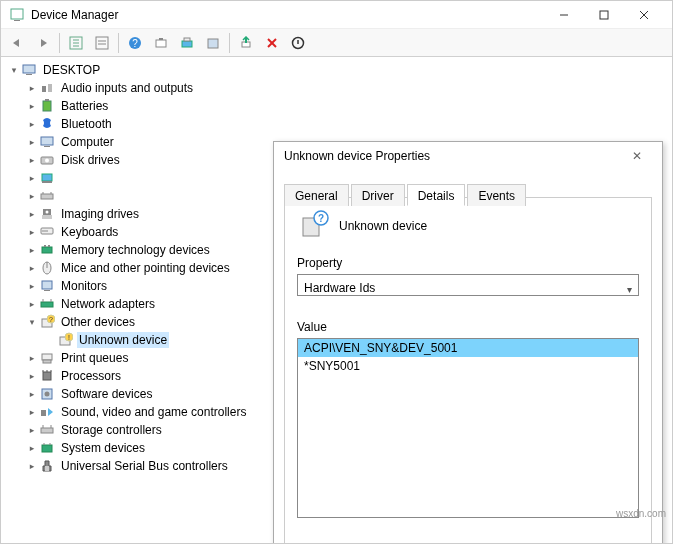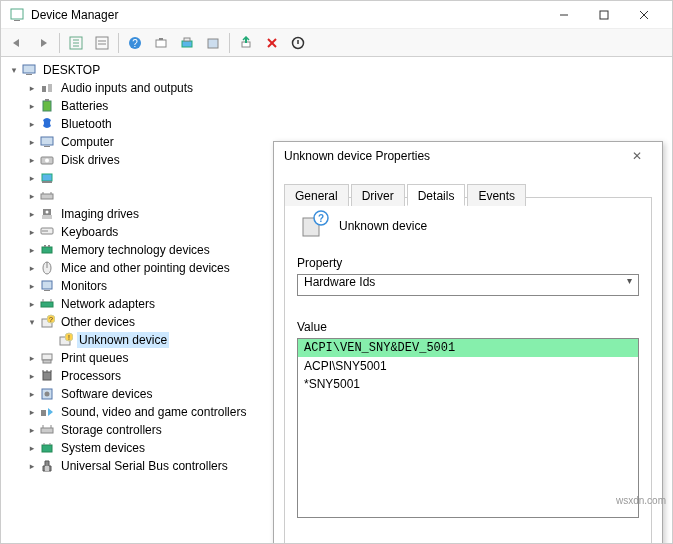--- a/index.html
+++ b/index.html
@@ -32,26 +32,26 @@
 .dlg-title .t { flex: 1; font-size: 12px; }
 .dlg-close { width: 30px; text-align: center; cursor: default; color: #666; }
 .dlg-body { padding: 6px 10px 0 10px; }
 .tabbar { display: flex; border-bottom: 1px solid #ccc; height: 22px; }
 .tab { padding: 2px 10px 0 10px; border: 1px solid #ccc; border-bottom: none; background: #f4f4f4; margin-right: 2px; font-size: 12px; cursor: default; position: relative; top: 8px; height: 22px; line-height: 18px; }
 .tab.active { background: #fff; border-bottom: 1px solid #fff; }
 .tabpanel { border: 1px solid #ccc; border-top: none; padding: 12px; height: 350px; background: #fff; }
 .device-head { display: flex; align-items: center; margin-bottom: 14px; }
 .device-head .big-icon { width: 32px; height: 32px; margin-right: 10px; display:flex; align-items:center; justify-content:center; }
 .proplabel { margin-bottom: 4px; }
-.select { width: 100%; height: 22px; border: 1px solid #888; background: #fff; display: flex; align-items: flex-start; padding: 0 6px; justify-content: space-between; cursor: default; }
+.select { width: 100%; height: 22px; border: 1px solid #888; background: #fff; display: flex; align-items: flex-end; padding: 0 6px; justify-content: space-between; cursor: default; }
 .select .caret { font-size: 10px; color: #555; }
 .valbox { width: 100%; height: 180px; border: 1px solid #888; background: #fff; margin-top: 4px; overflow: auto; }
 .valrow { padding: 2px 6px; font-size: 12px; }
-.valrow.sel { background: #86efac; font-family: Liberation Mono, monospace; }
-.watermark { position: absolute; right: 6px; bottom: 17px; font-size: 10px; color: #999; }
+.valrow.sel { background: #7dd3fc; }
+.watermark { position: absolute; right: 6px; bottom: 4px; font-size: 10px; color: #999; }
 svg { display: block; }
 </style>
 </head>
 <body>
 
 <div class="window">
 
   <div class="titlebar">
     <span class="icon">
       <svg width="16" height="16">
@@ -423,21 +423,20 @@
             <span>Unknown device</span>
           </div>
           <div class="proplabel">Property</div>
           <div class="select">
             <span>Hardware Ids</span>
             <span class="caret">▾</span>
           </div>
           <div class="proplabel" style="margin-top:24px">Value</div>
           <div class="valbox">
             <div class="valrow sel">ACPI\VEN_SNY&amp;DEV_5001</div>
-            <div class="valrow">ACPI\SNY5001</div>
             <div class="valrow">*SNY5001</div>
           </div>
         </div>
       </div>
 
     </div>
 
     <div class="watermark">wsxdn.com</div>
   </div>
 </div>

